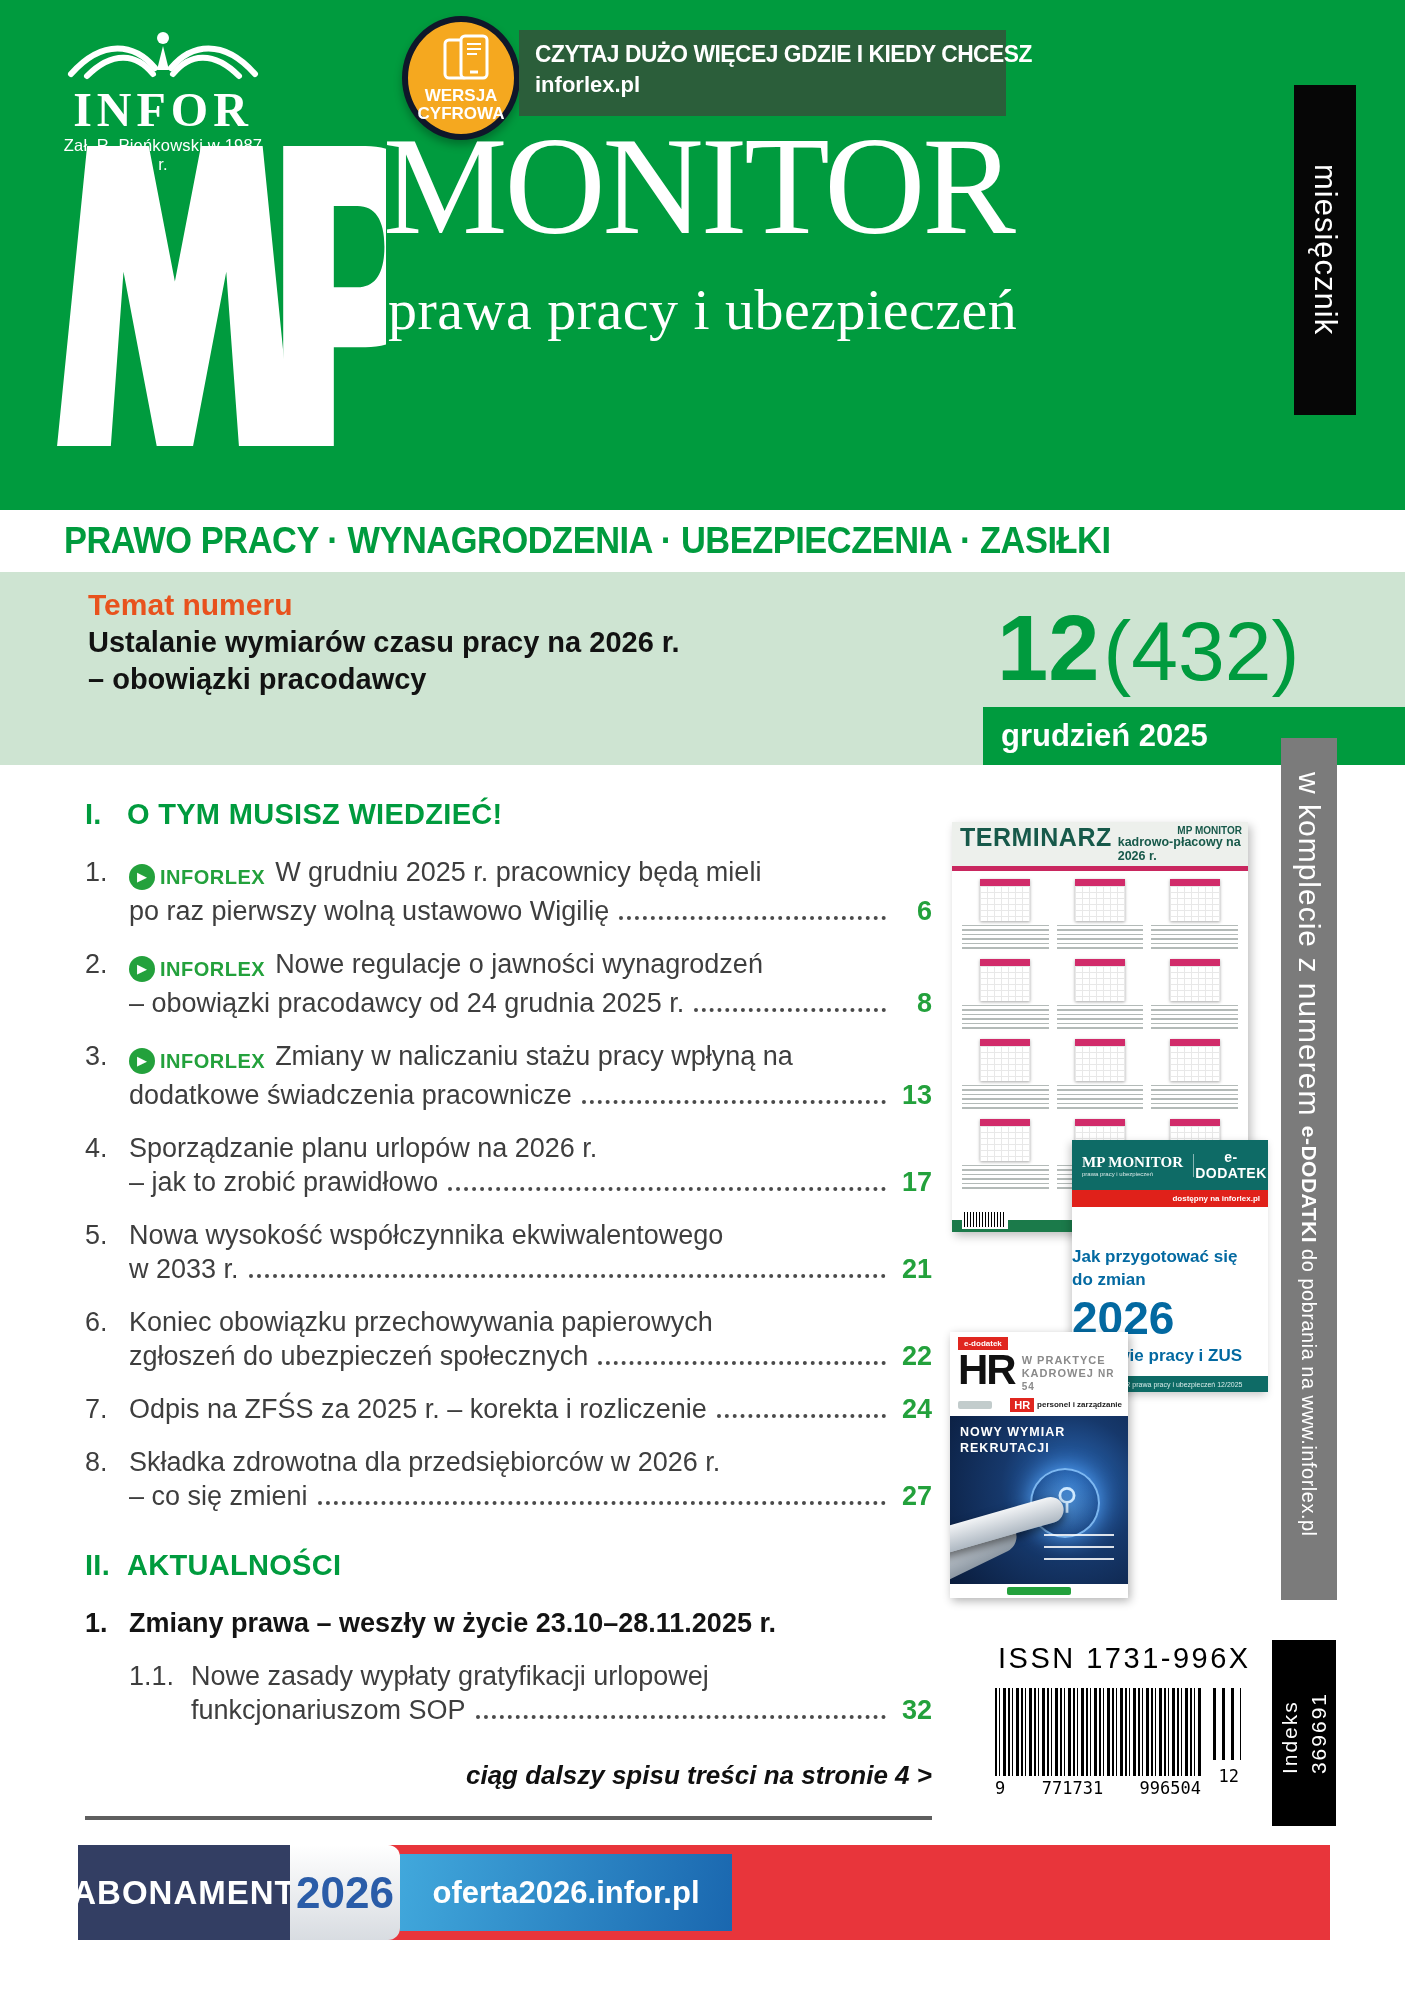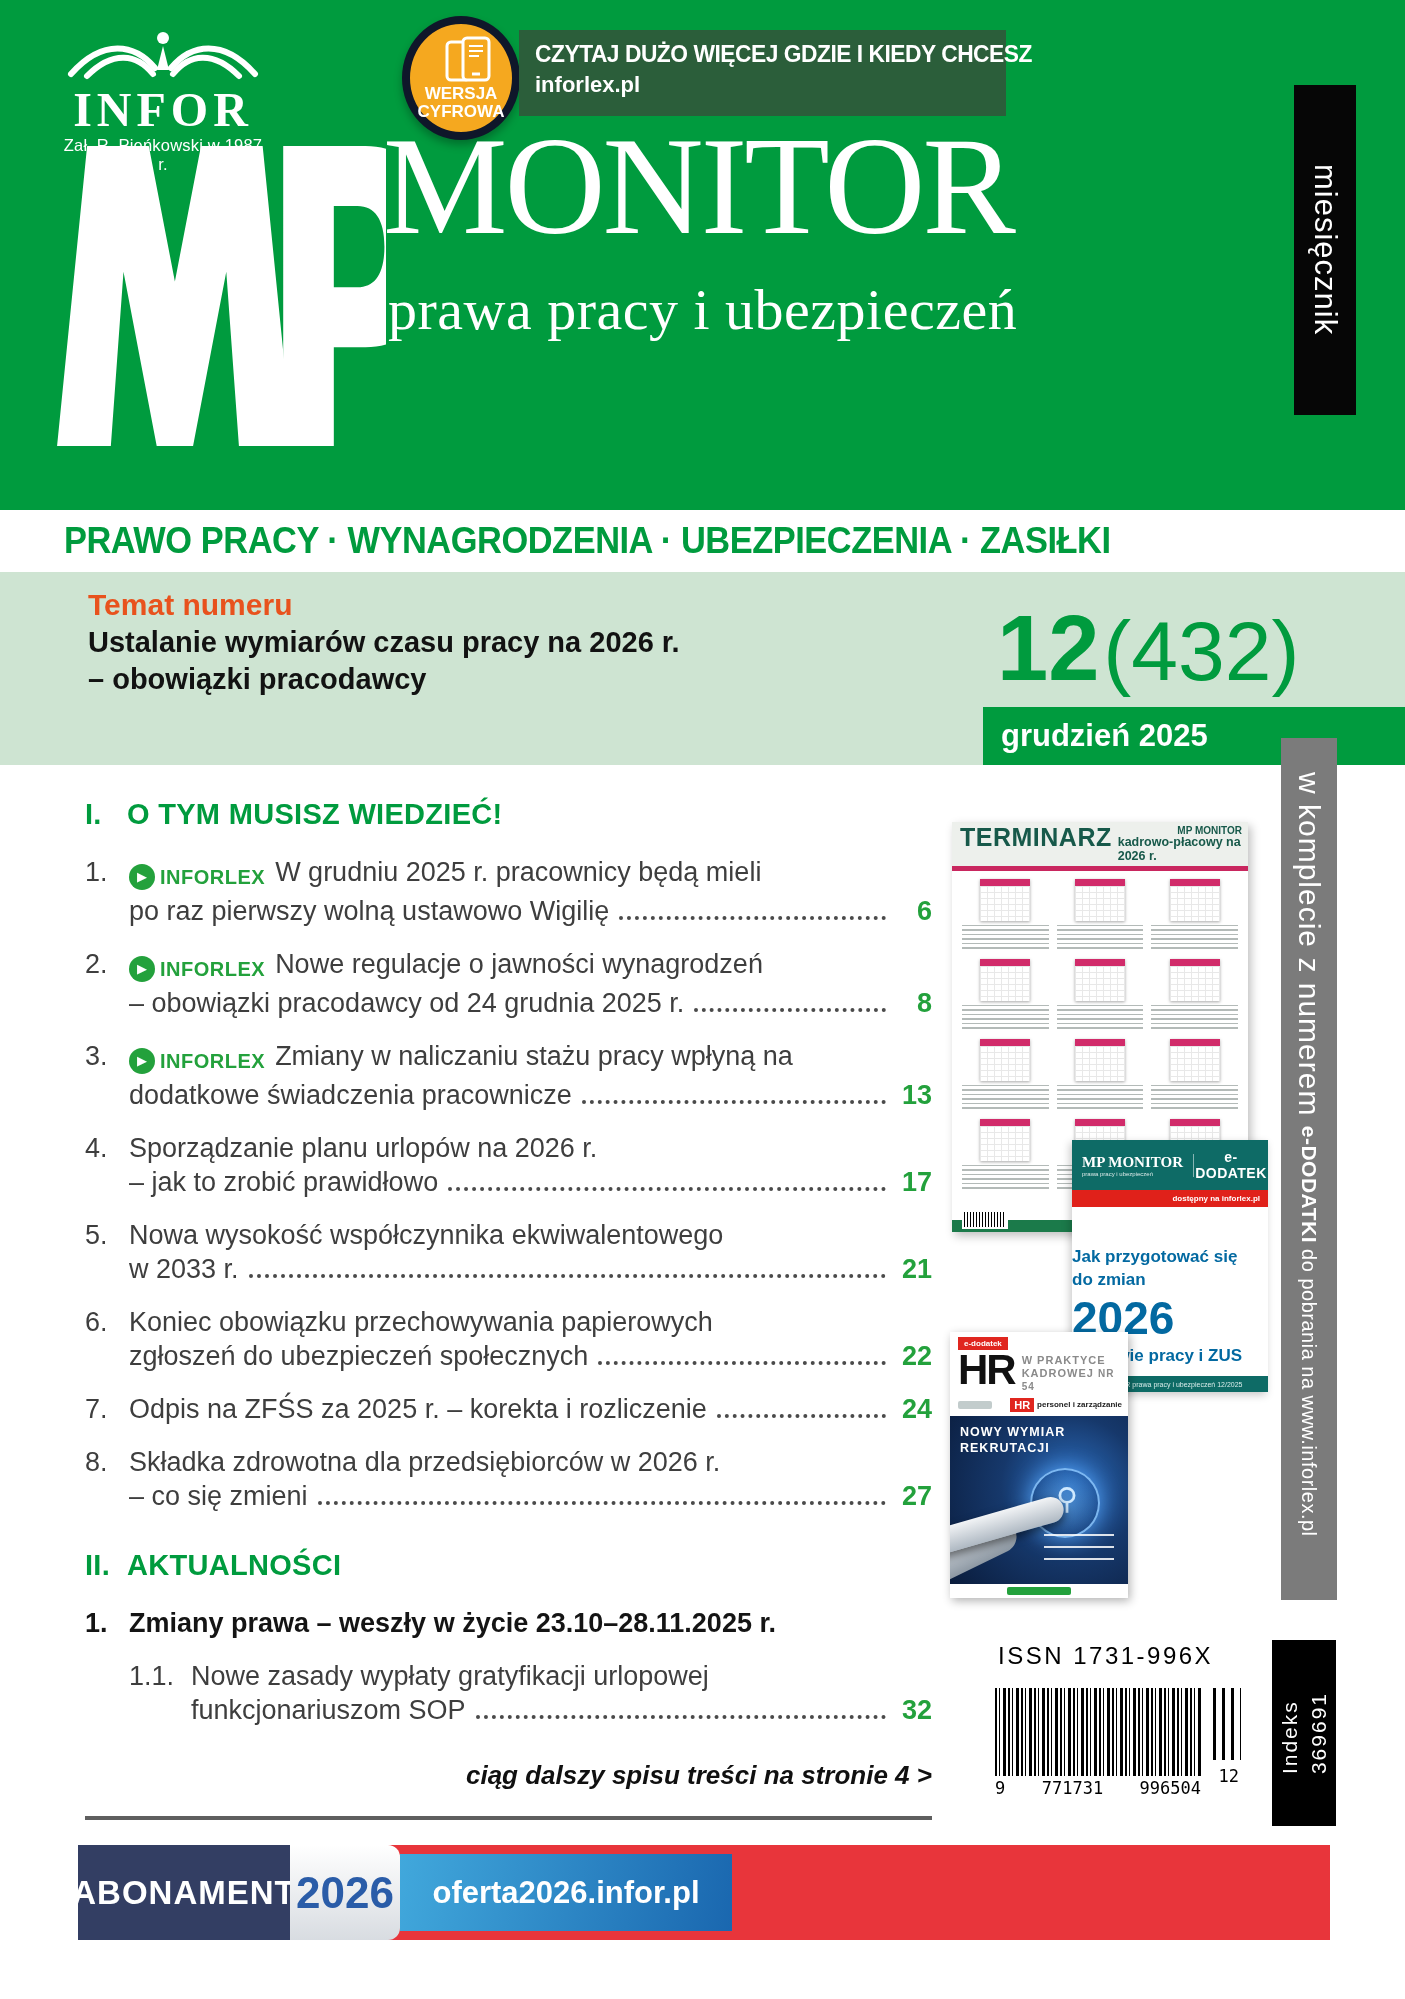--- a/index.html
+++ b/index.html
@@ -4,21 +4,21 @@
 <style>
   html,body{margin:0;padding:0;background:#fff;}
   .page{position:relative;width:1405px;height:1999px;background:#fff;overflow:hidden;
         font-family:"Liberation Sans",sans-serif;}
   
   .masthead{position:absolute;left:0;top:0;width:1405px;height:510px;background:#009B3E;}
   .infor{position:absolute;left:58px;top:26px;width:210px;text-align:center;color:#fff;}
   .infor-word{font-family:"Liberation Serif",serif;font-weight:bold;font-size:48px;letter-spacing:5px;line-height:1;}
   .infor-sub{font-size:16.5px;margin-top:2px;letter-spacing:.2px;}
   .badge{position:absolute;left:402px;top:16px;width:118px;height:124px;border-radius:50%;
-         background:#F5A81F;border:8px solid #0f172a;box-shadow:0 5px 8px rgba(0,0,0,.28);
+         background:#F5A81F;border:6px solid #0f172a;box-shadow:0 5px 8px rgba(0,0,0,.28);
          display:flex;flex-direction:column;align-items:center;justify-content:flex-end;padding-bottom:10px;box-sizing:border-box;}
   .badge-txt{color:#fff;font-weight:bold;font-size:17px;line-height:1.1;text-align:center;}
   .promo{position:absolute;left:519px;top:30px;width:487px;height:86px;background:#2B5E3A;color:#fff;
          padding:11px 16px;box-sizing:border-box;}
   .promo-l1{font-weight:bold;font-size:23.5px;letter-spacing:-.5px;white-space:nowrap;transform:scaleX(.97);transform-origin:left;}
   .promo-l2{font-weight:bold;font-size:22px;margin-top:4px;}
   .freq{position:absolute;left:1294px;top:85px;width:62px;height:330px;background:#060606;
         display:flex;align-items:center;justify-content:center;}
   .vert{writing-mode:vertical-rl;}
   .freq span{color:#fff;font-size:31px;letter-spacing:1px;}
@@ -117,21 +117,21 @@
   .glow-person{position:absolute;left:24px;top:14px;width:16px;height:34px;color:#cfe9ff;font-size:30px;line-height:1;}
   .arm{position:absolute;left:-34px;top:98px;width:150px;height:26px;border-radius:13px;
        background:linear-gradient(#f2f4f6,#aeb8c2);transform:rotate(-16deg);box-shadow:0 4px 8px rgba(0,0,0,.5);}
   .arm2{position:absolute;left:-40px;top:120px;width:110px;height:34px;border-radius:16px;
         background:linear-gradient(#d8dde2,#8d98a3);transform:rotate(-26deg);}
   .hr-lines{position:absolute;right:14px;bottom:14px;width:70px;height:36px;
             background:repeating-linear-gradient(rgba(255,255,255,.85) 0 2px,transparent 2px 12px);}
   .hr-foot{position:absolute;left:0;right:0;bottom:0;height:14px;background:#fff;display:flex;
            align-items:center;justify-content:center;}
   .hr-foot-pill{width:64px;height:8px;background:#23A13C;border-radius:2px;}
-  .issn{position:absolute;left:998px;top:1642px;font-size:24px;color:#000;letter-spacing:2.5px;}
+  .issn{position:absolute;left:998px;top:1642px;font-size:29px;color:#000;letter-spacing:2.5px;}
   .barcode{position:absolute;left:995px;top:1688px;width:252px;height:120px;background:#fff;}
   .bars{position:absolute;left:0;top:0;width:206px;height:88px;
         background:repeating-linear-gradient(90deg,#000 0 2px,#fff 2px 4px,#000 4px 5px,#fff 5px 8px,#000 8px 11px,#fff 11px 13px);}
   .addon{position:absolute;right:6px;top:0;width:28px;height:72px;
          background:repeating-linear-gradient(90deg,#000 0 3px,#fff 3px 9px);}
   .bc-digits{position:absolute;left:0;top:90px;width:206px;display:flex;justify-content:space-between;
              font-family:"DejaVu Sans Mono",monospace;font-size:17px;color:#000;}
   .bc-sfx{position:absolute;right:8px;top:78px;font-family:"DejaVu Sans Mono",monospace;font-size:17px;}
   .rail{position:absolute;left:1281px;top:738px;width:56px;height:862px;background:#7B7B7B;
         display:flex;justify-content:center;}

